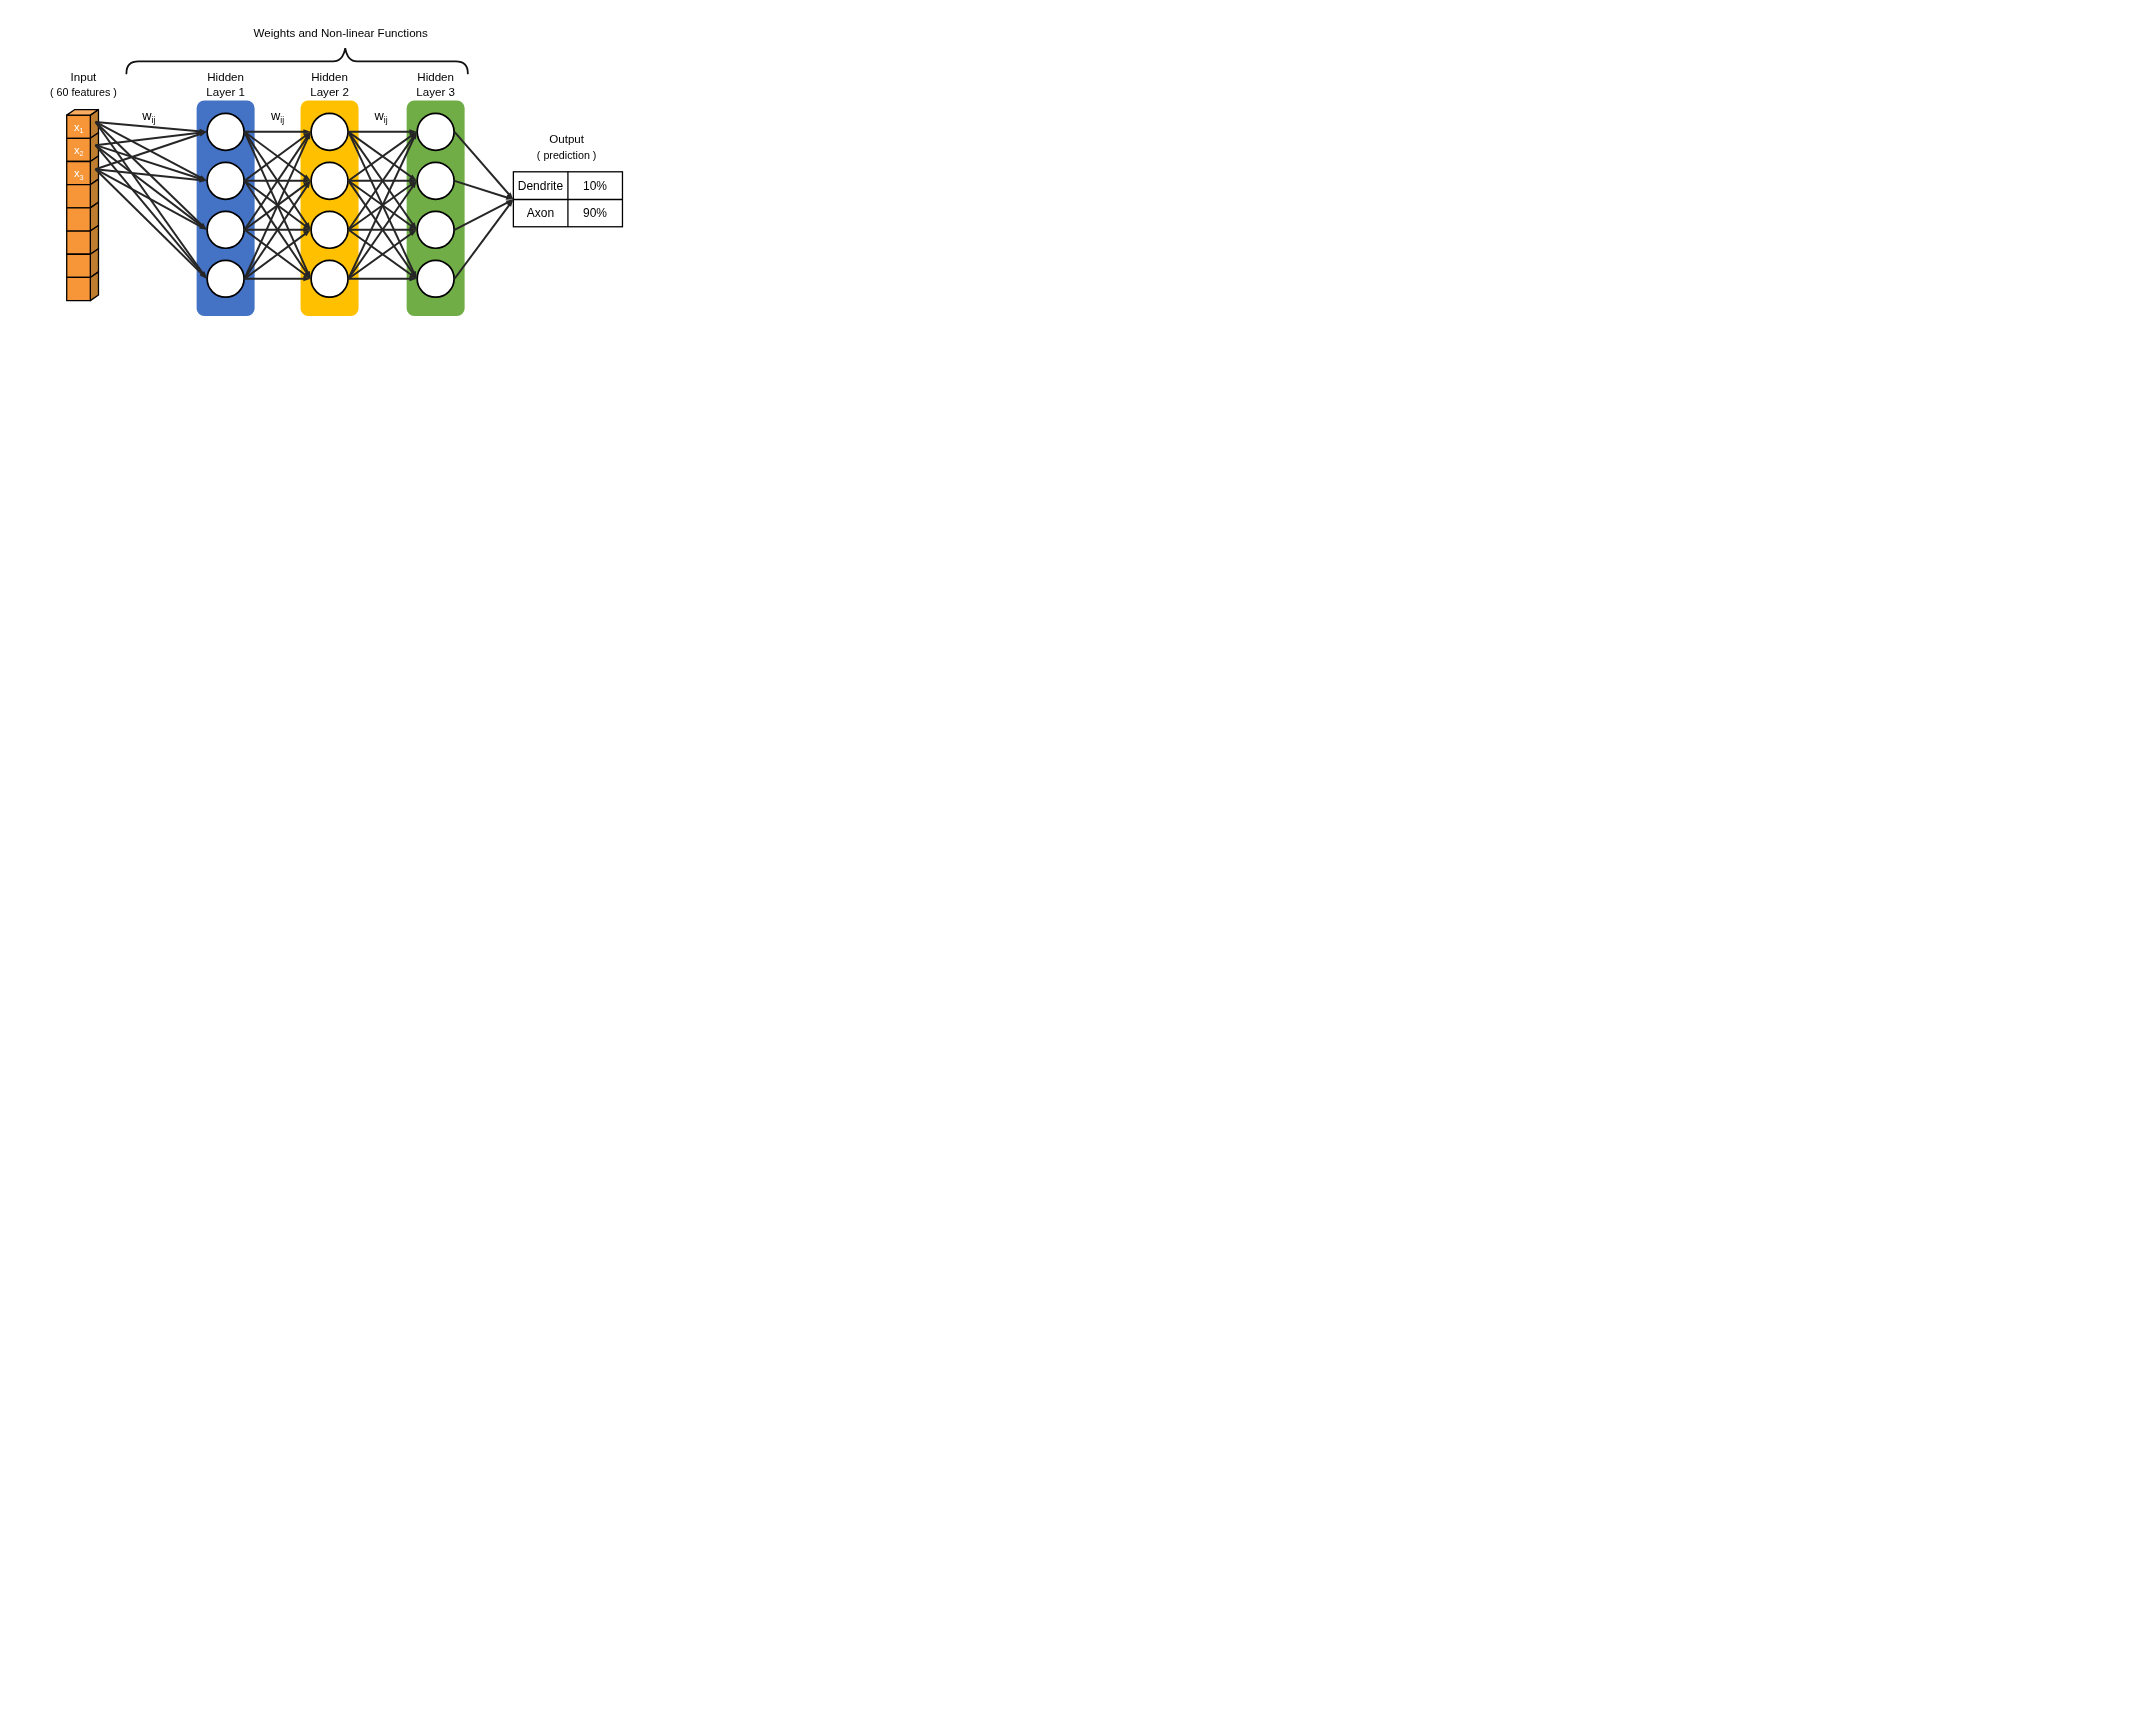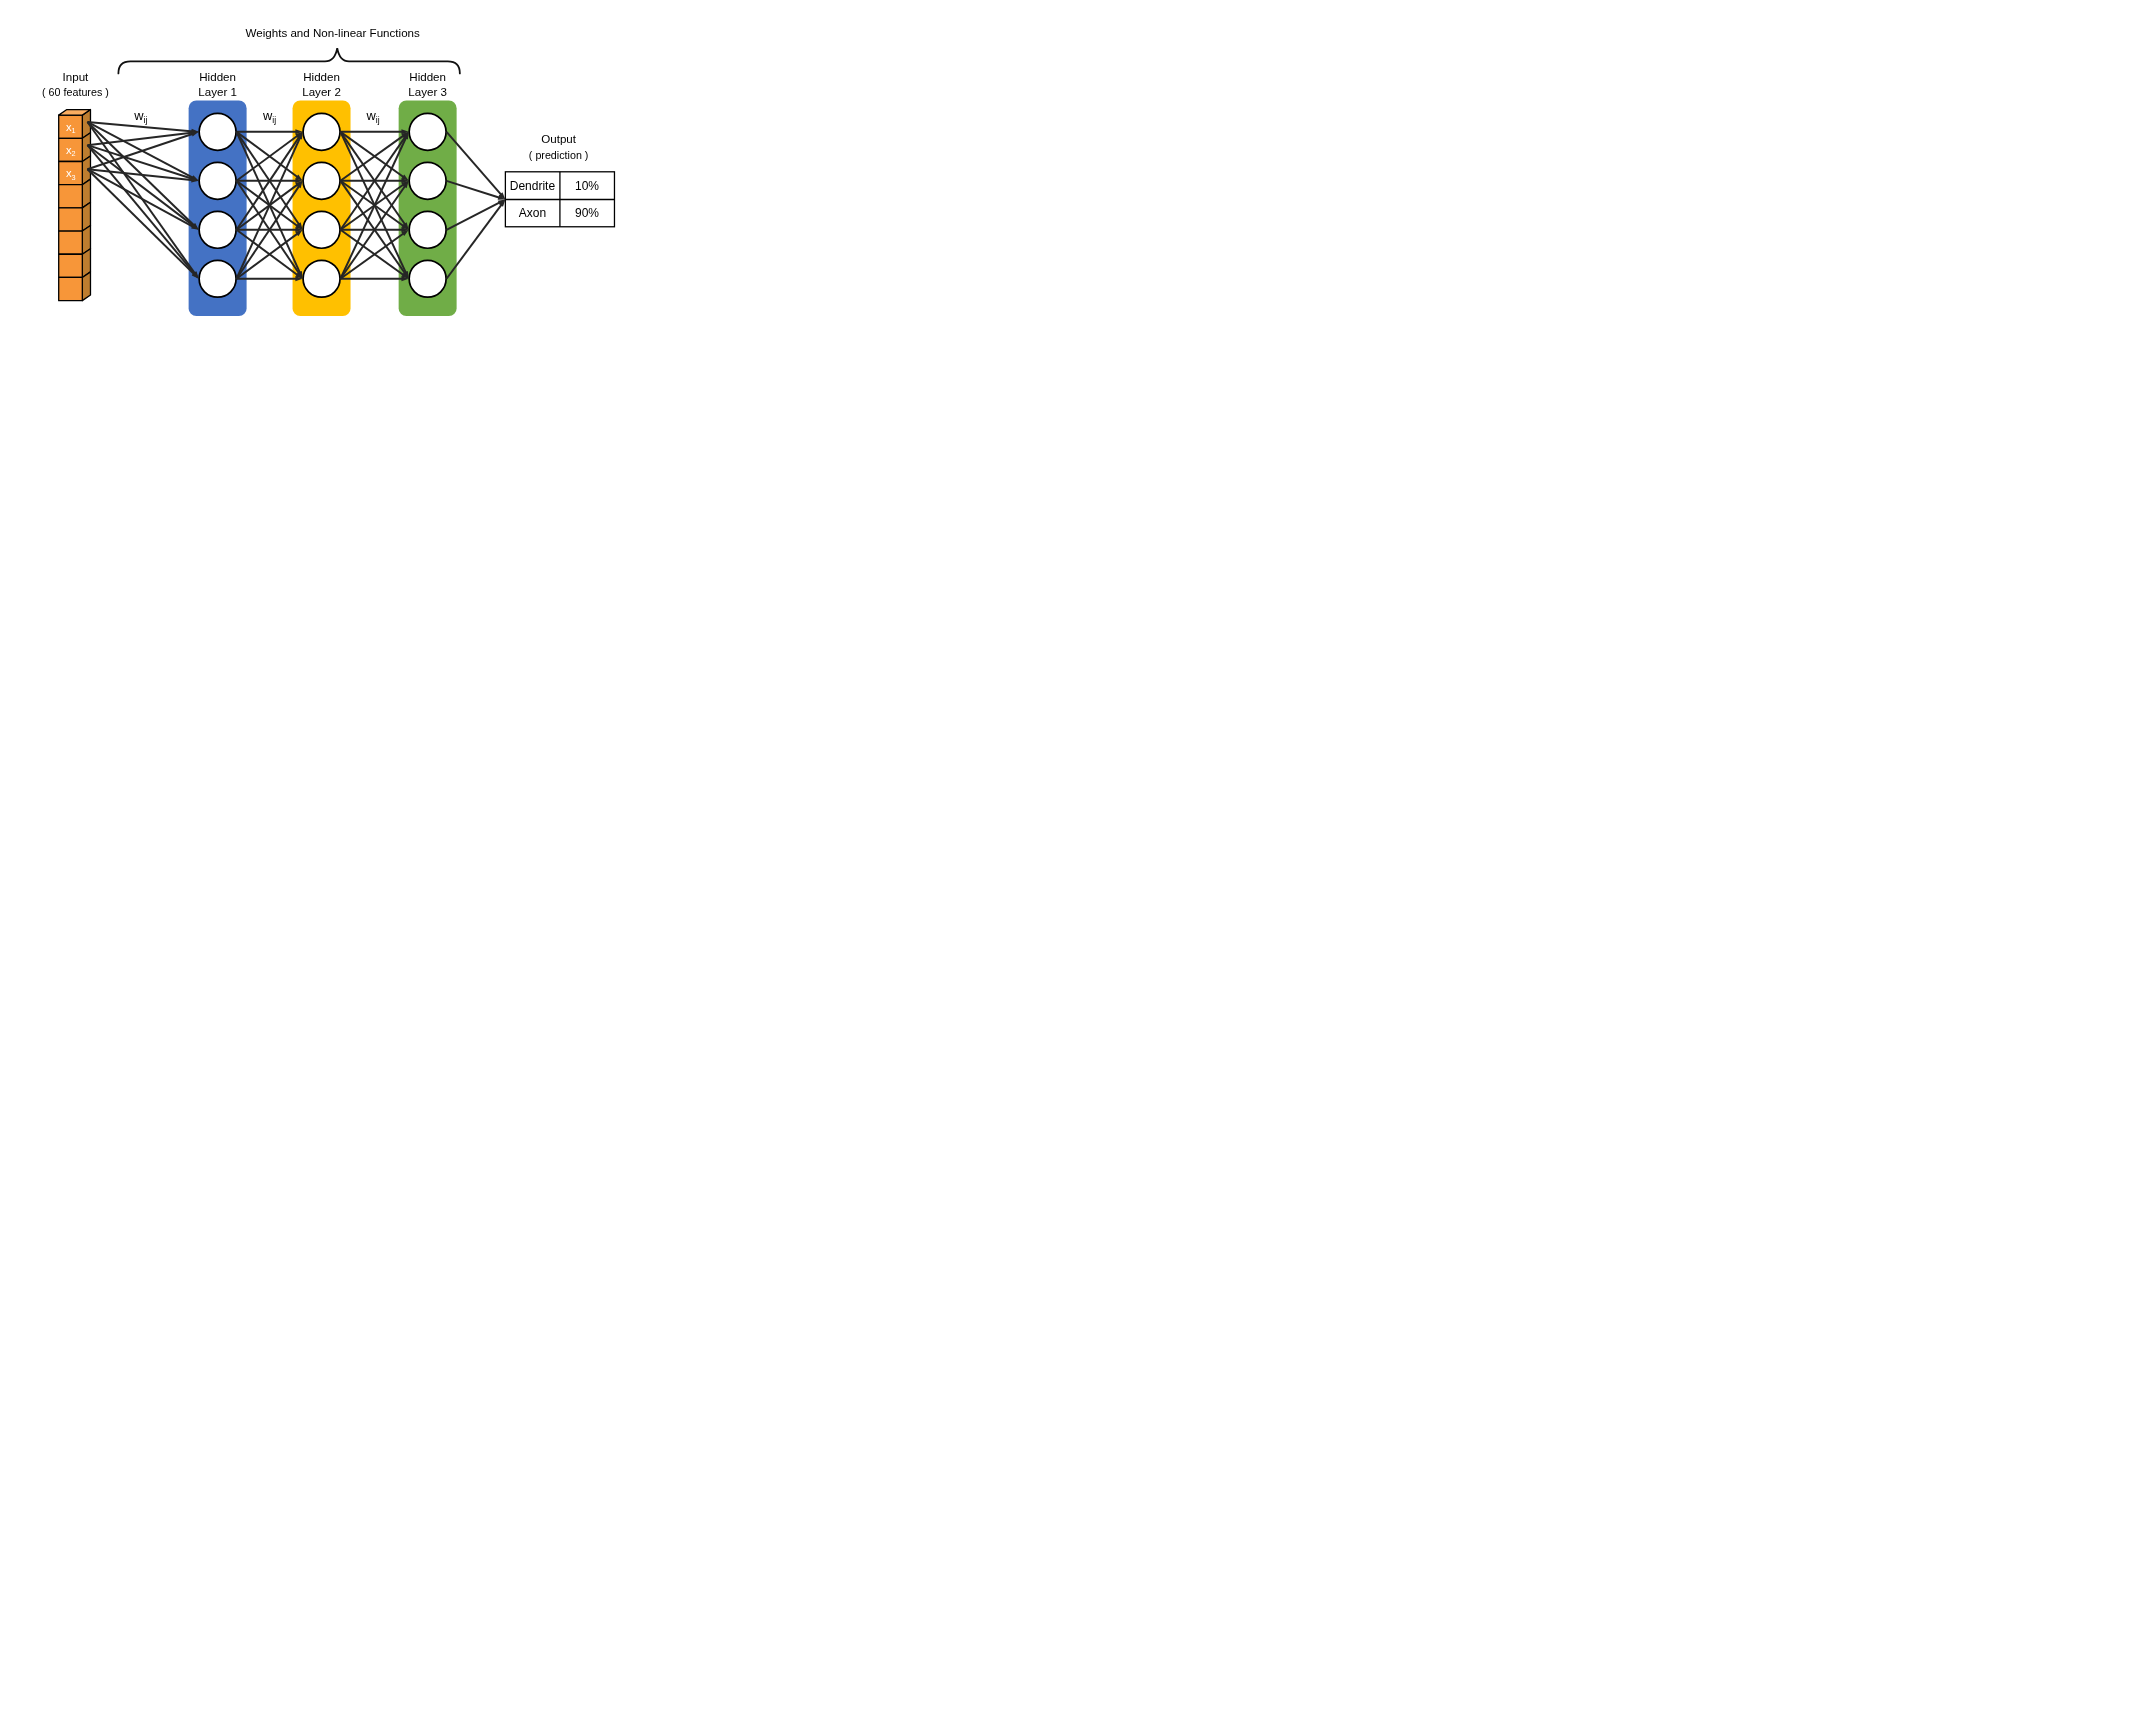--- a/index.html
+++ b/index.html
@@ -1,17 +1,17 @@
 <!DOCTYPE html>
 <html style="font-size:6.9px"><head>
 <meta charset="utf-8">
 <style>
   html,body{margin:0;padding:0;background:#ffffff;}
   .stage{width:662px;height:332px;position:relative;background:#ffffff;overflow:hidden;
-         font-family:"Liberation Sans", sans-serif;}
+         font-family:"Liberation Sans", sans-serif;padding-left:8px;}
   svg{display:block;}
   text{fill:#000;}
   .title{font-size:27px;}
   .lbl{font-size:27px;}
   .lbl-small{font-size:25px;}
   .wij{font-size:30px;}
   .wij .sub{font-size:20px;}
   .xfeat{font-size:26px;fill:#ffffff;}
   .xfeat .sub{font-size:17px;}
   .tbl{font-size:28px;}

